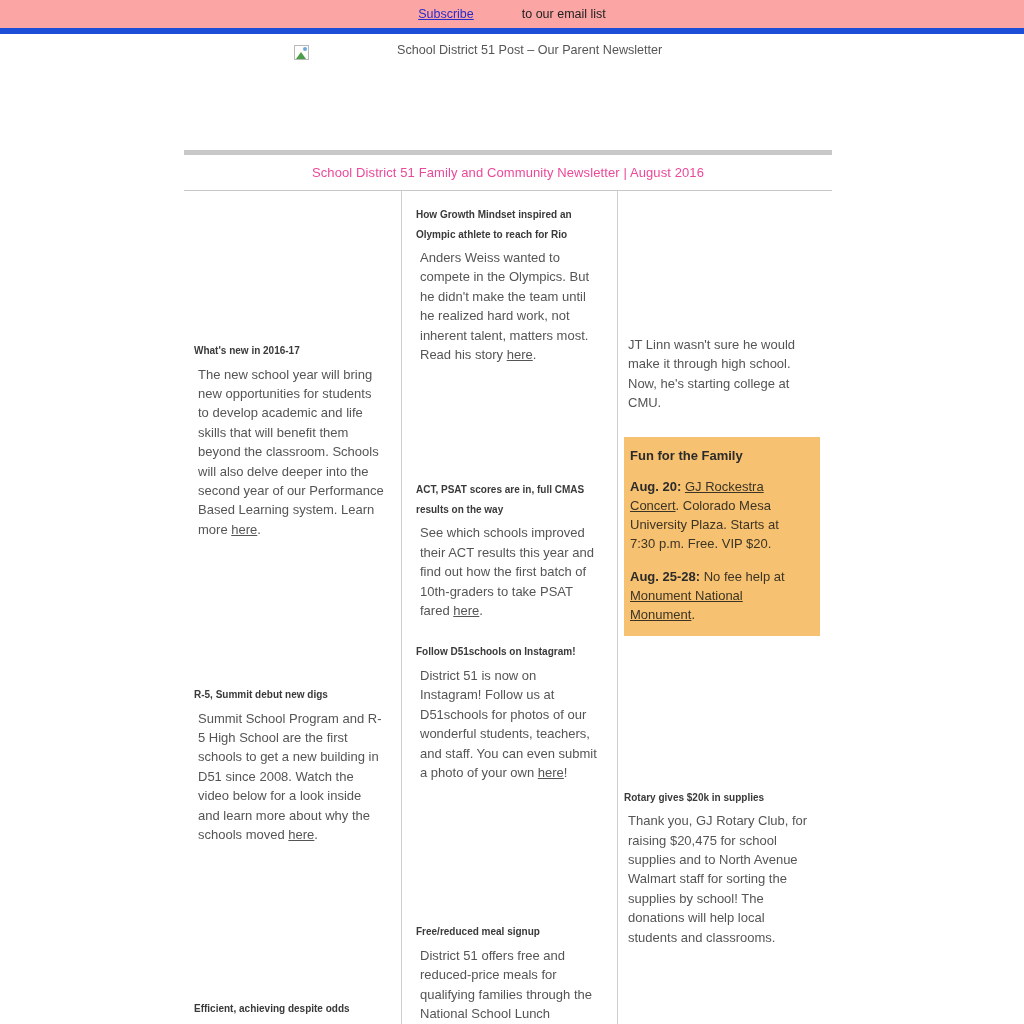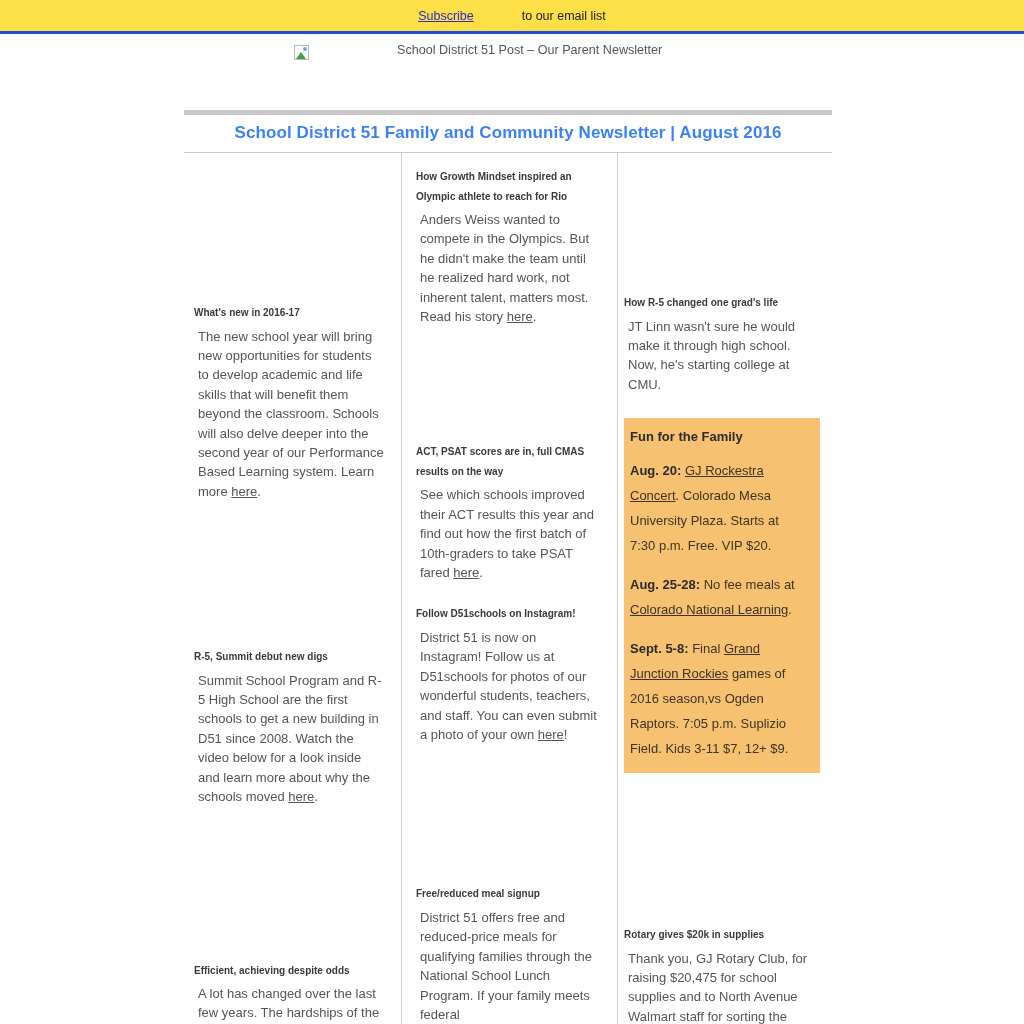--- a/index.html
+++ b/index.html
@@ -7,38 +7,38 @@
     margin: 0; padding: 0;
     width: 1024px; height: 1024px;
     background: #ffffff;
     font-family: "Liberation Sans", sans-serif;
     overflow: hidden;
   }
 
   
   .subscribe-bar {
     height: 34px;
-    background: #fde047;
-    border-bottom: 3px solid #1d4ed8;
+    background: #fca5a5;
+    border-bottom: 6px solid #1d4ed8;
     display: flex;
     align-items: center;
     justify-content: center;
     font-size: 12.5px;
     color: #222;
     gap: 44px;
   }
   .subscribe-bar a {
     color: #2b2bc8;
     text-decoration: underline;
     margin-right: 4px;
   }
 
   
   .masthead {
-    height: 76px;
+    height: 116px;
     background: #ffffff;
     position: relative;
   }
   .masthead-inner {
     display: flex;
     align-items: flex-start;
     padding-top: 9px;
     padding-left: 294px;
   }
   .broken-img {
@@ -81,23 +81,23 @@
     background: #ffffff;
   }
 
   .title-band {
     border-top: 5px solid #c8c8c8;
     border-bottom: 1px solid #c8c8c8;
     padding: 8px 0 9px 0;
     text-align: center;
   }
   .title-band .title-text {
-    font-size: 17px;
-    font-weight: bold;
-    color: #3b82f6;
+    font-size: 13px;
+    font-weight: normal;
+    color: #ec4899;
     letter-spacing: 0.1px;
   }
 
   .columns {
     display: flex;
     align-items: stretch;
     min-height: 860px;
   }
   .col {
     position: relative;
@@ -140,21 +140,21 @@
     font-size: 13px;
     font-weight: bold;
     color: #2b2b2b;
     margin: 0 0 12px 0;
     line-height: 18px;
   }
   .funbox p {
     font-size: 13px;
     color: #3c3425;
     margin: 0 0 14px 0;
-    line-height: 25px;
+    line-height: 19px;
   }
   .funbox p:last-child { margin-bottom: 0; }
   .funbox b { color: #2b2b2b; }
   .funbox a {
     color: #3c3425;
     text-decoration: underline;
   }
 </style>
 </head>
 <body>
@@ -229,33 +229,31 @@
       <div class="block">
         <h3 class="hd">Free/reduced meal signup</h3>
         <p class="bd"><span>District 51 offers free and reduced-price meals for qualifying families through the National School Lunch Program. If your family meets federal </span></p>
       </div>
     </div>
 
     <div class="col col-right">
       <div style="height:140px"></div>
 
       <div class="block">
-        <h3 class="hd">How R-5 changed one grad's life</h3>
         <p class="bd">JT Linn wasn't sure he would make it through high school. Now, he's starting college at CMU.</p>
       </div>
 
       <div class="funbox">
         <h3>Fun for the Family</h3>
 
         <p><b>Aug. 20:</b><span> </span><a href="#">GJ Rockestra Concert</a><span>. Colorado Mesa University Plaza. Starts at 7:30 p.m. Free. VIP $20.</span></p>
 
 
-        <p><b>Aug. 25-28:</b><span> No fee meals at </span><a href="#">Colorado National Learning</a><span>.</span></p>
-
-        <p><b>Sept. 5-8:</b><span> Final </span><a href="#">Grand Junction Rockies</a><span> games of 2016 season,vs Ogden Raptors. 7:05 p.m. Suplizio Field. Kids 3-11 $7, 12+ $9.</span></p>
+        <p><b>Aug. 25-28:</b><span> No fee help at </span><a href="#">Monument National Monument</a><span>.</span></p>
+
       </div>
 
       <div style="height:152px"></div>
 
       <div class="block">
         <h3 class="hd">Rotary gives $20k in supplies</h3>
         <p class="bd">Thank you, GJ Rotary Club, for raising $20,475 for school supplies and to North Avenue Walmart staff for sorting the supplies by school! The donations will help local students and classrooms.</p>
       </div>
     </div>
 

